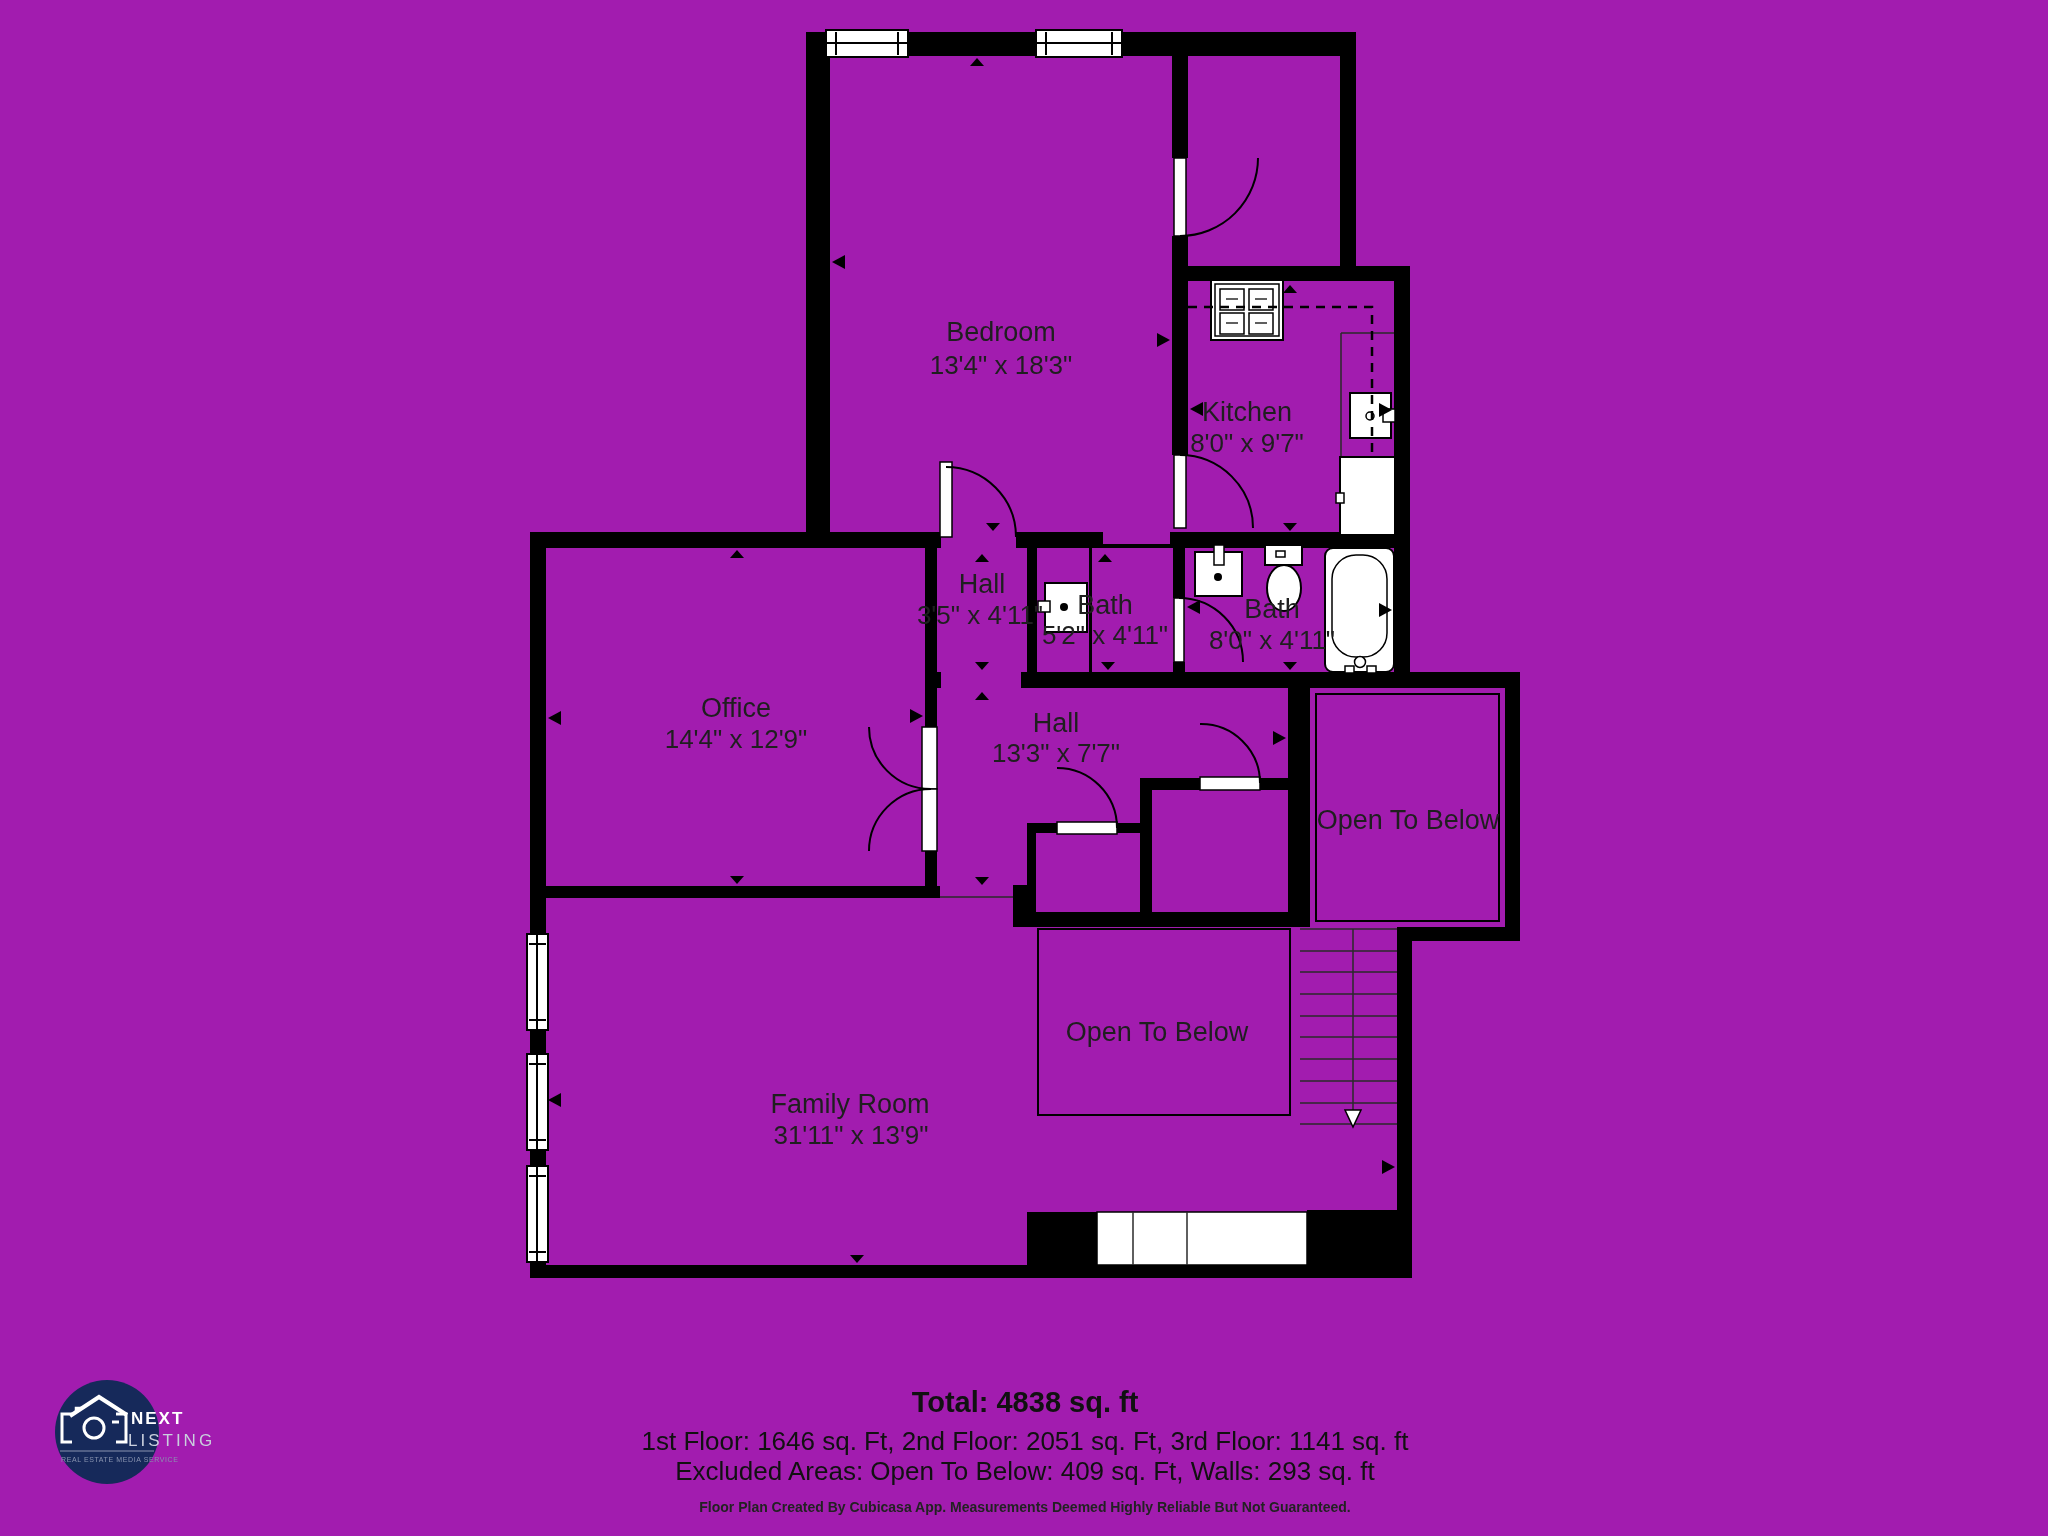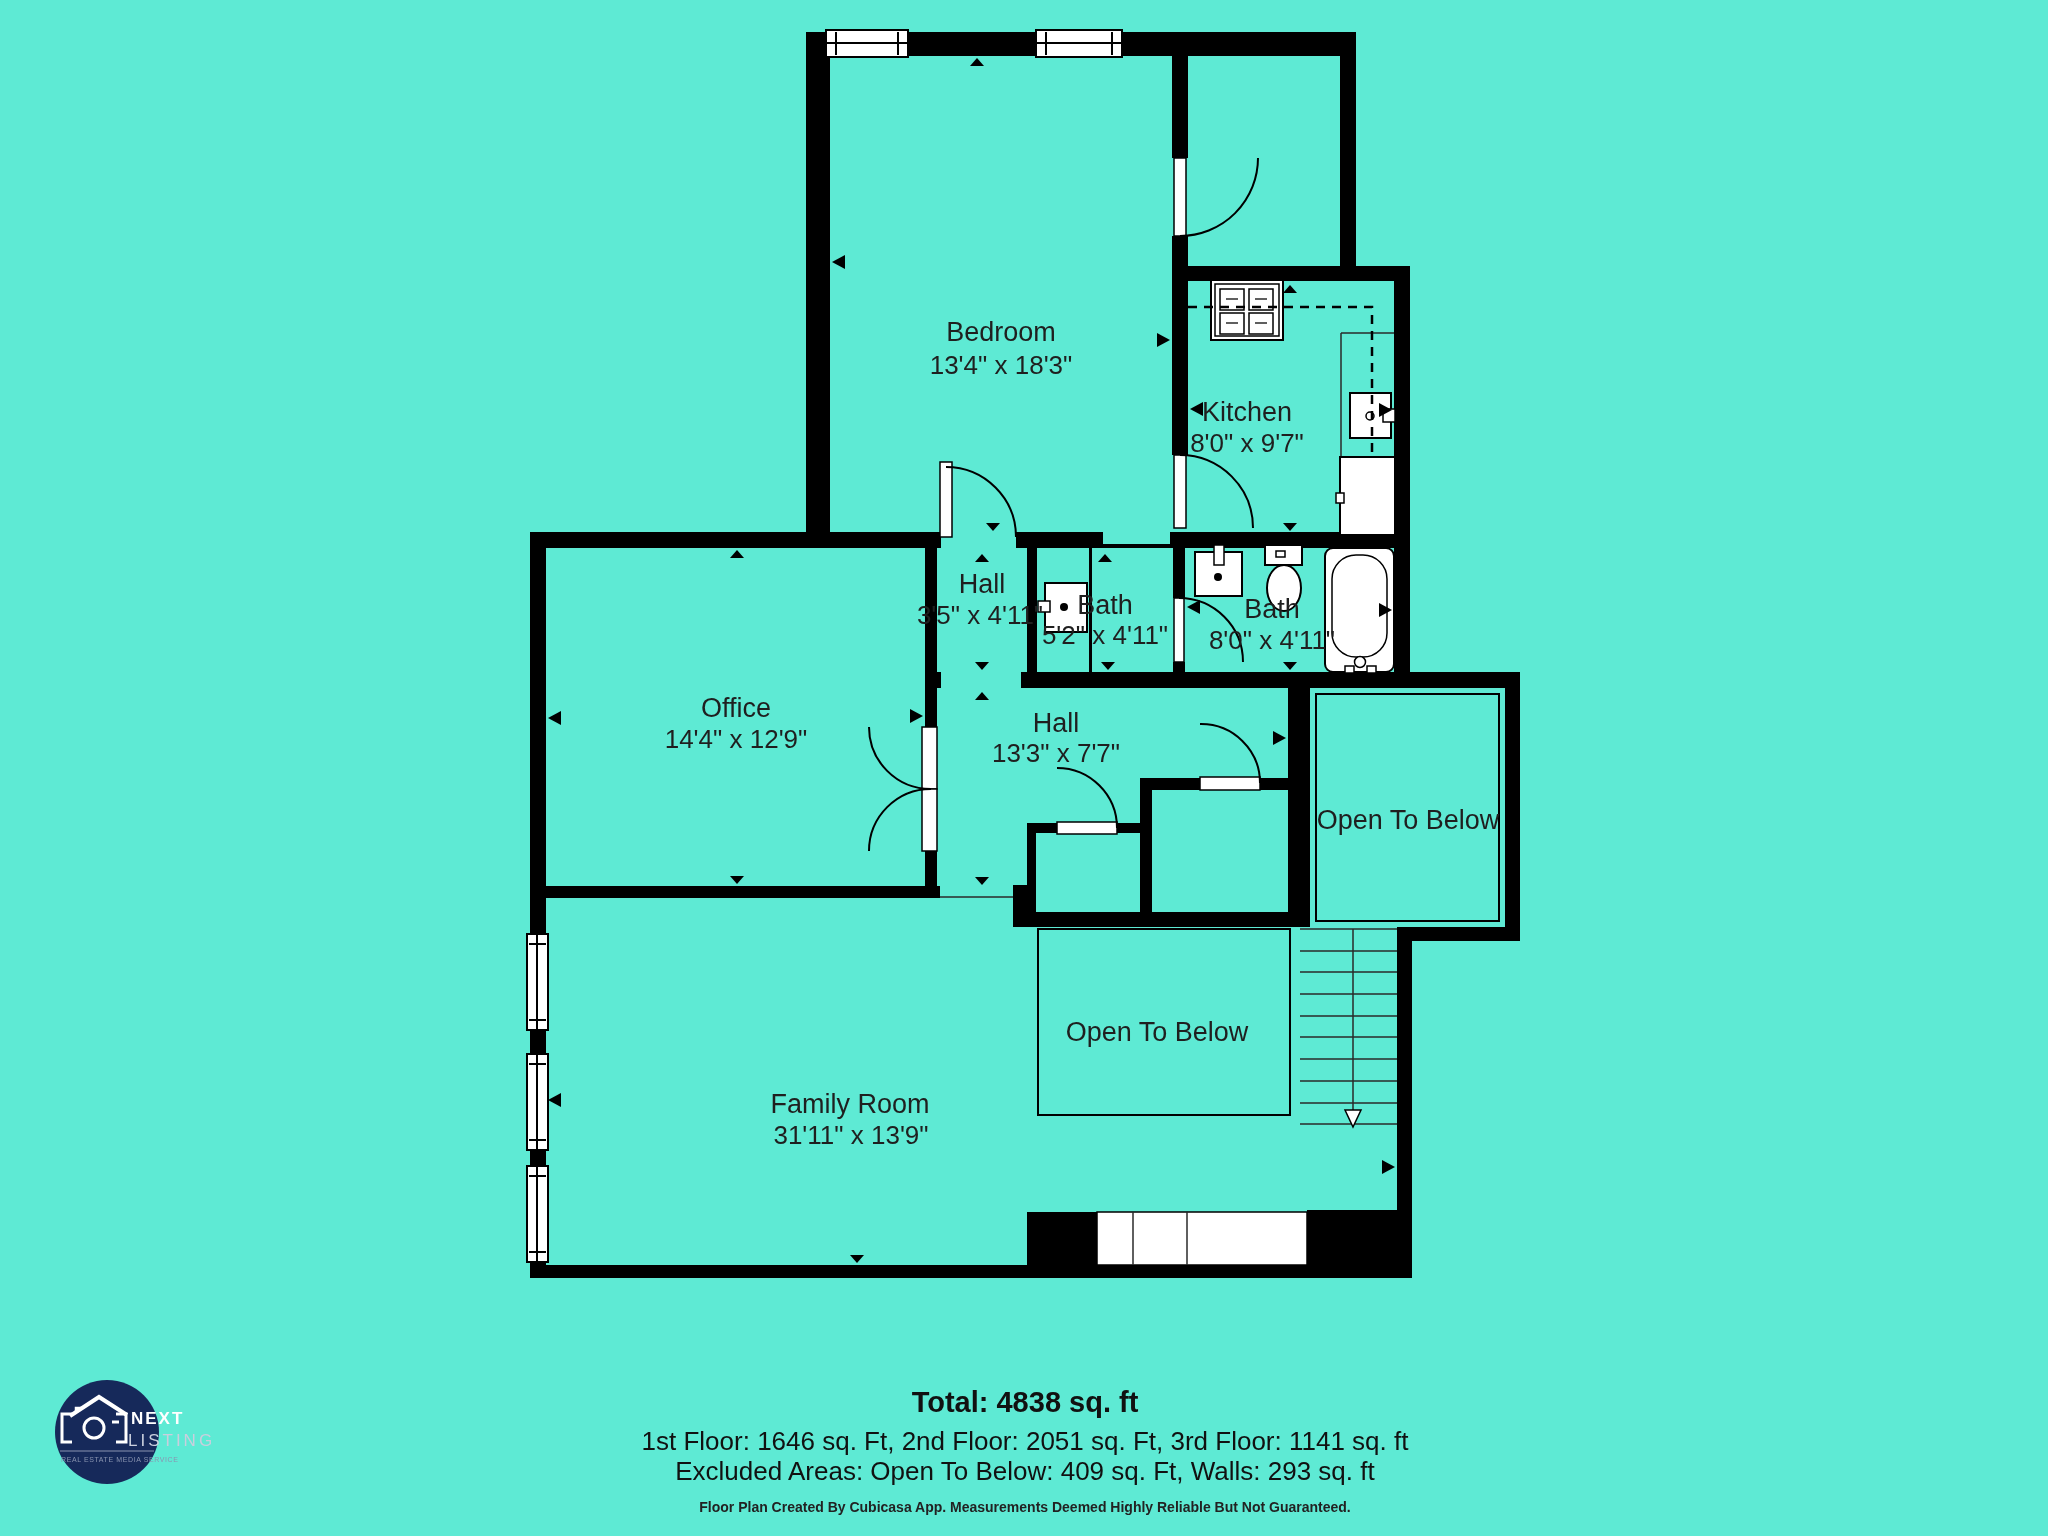--- a/index.html
+++ b/index.html
@@ -1,16 +1,16 @@
 <!DOCTYPE html>
 <html><head>
 <meta charset="utf-8">
 <style>
   html,body{margin:0;padding:0;background:#ffffff;}
-  .page{position:relative;width:2048px;height:1536px;background:#5eead4;overflow:hidden;}
+  .page{position:relative;width:2048px;height:1536px;background:#a21caf;overflow:hidden;}
   svg{position:absolute;left:0;top:0;}
   svg text{font-family:"Liberation Sans","DejaVu Sans",sans-serif;fill:#1f1f1f;}
   .room-name{font-size:27px;}
   .room-dims{font-size:26px;}
   .sum-total{font-size:29px;font-weight:bold;fill:#111;}
   .sum-line{font-size:26px;fill:#111;}
   .sum-small{font-size:14px;font-weight:bold;fill:#222;}
   .logo-top{font-size:17px;font-weight:bold;fill:#ffffff;letter-spacing:2px;}
   .logo-bottom{font-size:17px;fill:#c9cfdd;letter-spacing:3px;}
   .logo-tag{font-size:7px;fill:#8a94b0;letter-spacing:0.6px;}

